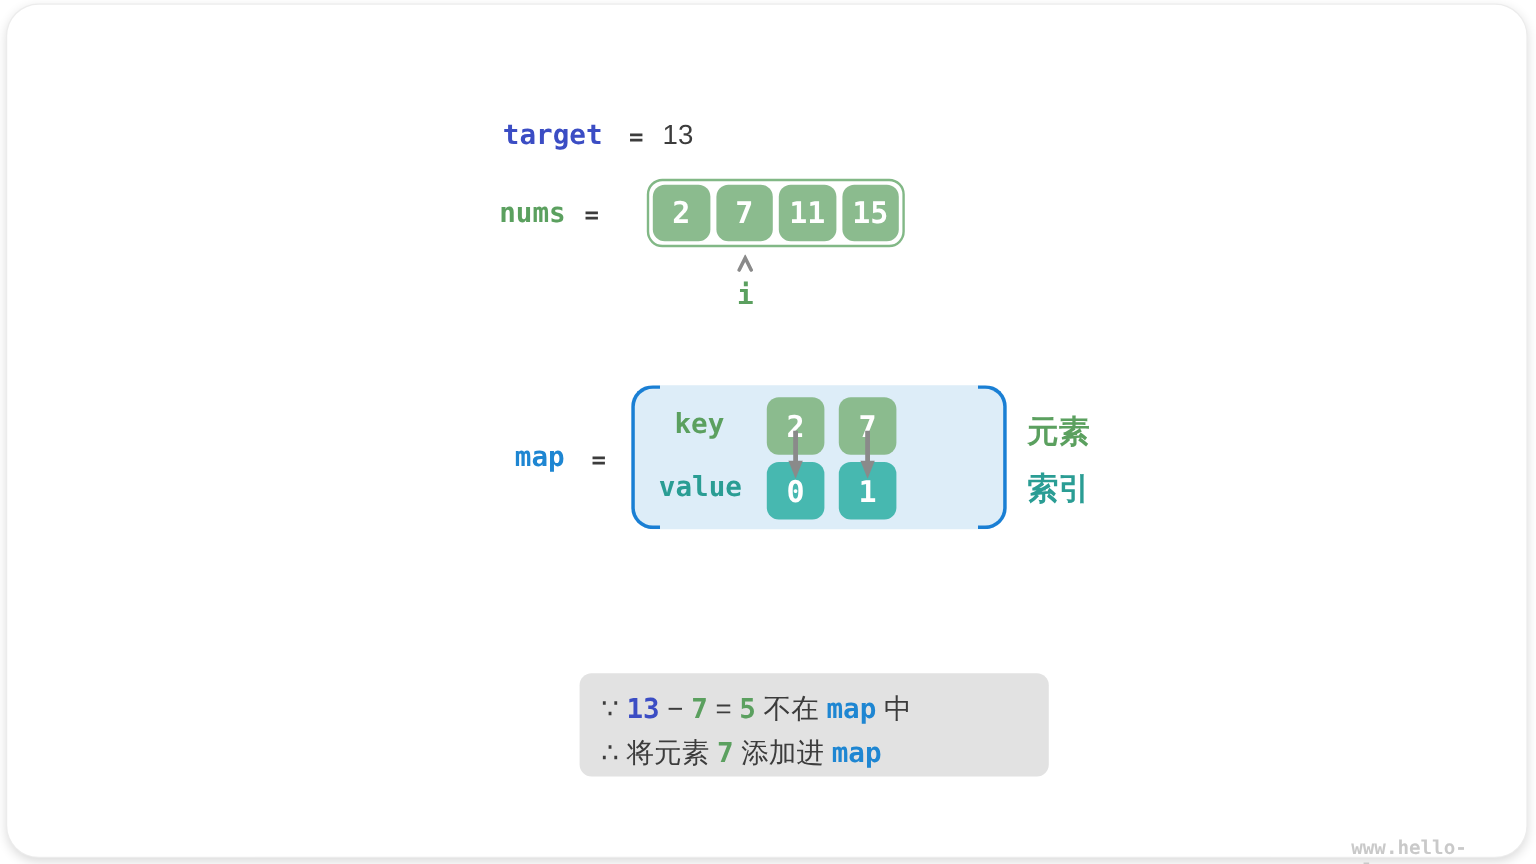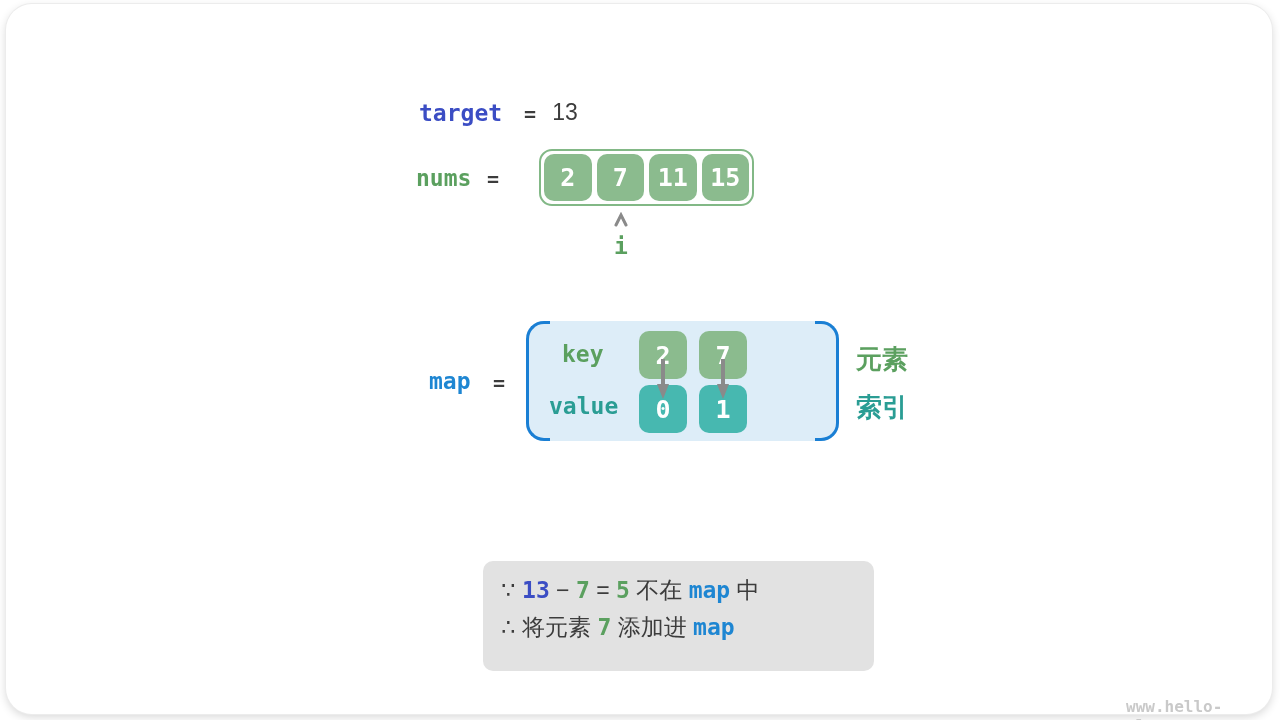--- a/index.html
+++ b/index.html
@@ -56,21 +56,21 @@
   .kv-arrow{color:var(--arrow-gray,#8A8A8A);}
   #arrow-0{left:649px;top:352px;} #arrow-1{left:709px;top:352px;}
   #element-label{left:850px;top:338px;font-size:26px;font-weight:bold;}
   #index-label{left:850px;top:386px;font-size:26px;font-weight:bold;}
 
   
   .segline{white-space:pre;}
   #caption{left:493px;top:510px;font-size:24px;}
   #caption .seg.green-code{font-size:23px;}
   #note-box{
-    left:477px;top:557px;width:391px;height:110px;box-sizing:border-box;
+    left:477px;top:557px;width:391px;height:86px;box-sizing:border-box;
     background:var(--note-bg,#E2E2E2);border-radius:10px;
     padding:11px 0 0 18px;font-size:23px;line-height:36px;
   }
   .seg.dark{font-family:"Liberation Sans","DejaVu Sans",sans-serif;color:var(--dark-text,#3C3C3C);}
   .seg.blue-code{font-family:"DejaVu Sans Mono","Liberation Mono",monospace;font-weight:bold;color:var(--target-blue,#3B4DC4);}
   .seg.green-code{font-family:"DejaVu Sans Mono","Liberation Mono",monospace;font-weight:bold;color:var(--green-text,#5BA05F);}
   .seg.mapblue-code{font-family:"DejaVu Sans Mono","Liberation Mono",monospace;font-weight:bold;color:var(--map-blue,#1E86D2);}
 
   #watermark{left:1120px;top:672px;font-size:16px;font-weight:bold;color:var(--watermark-gray,#C9C9C9);letter-spacing:0px;margin-top:21px;}
 </style>

